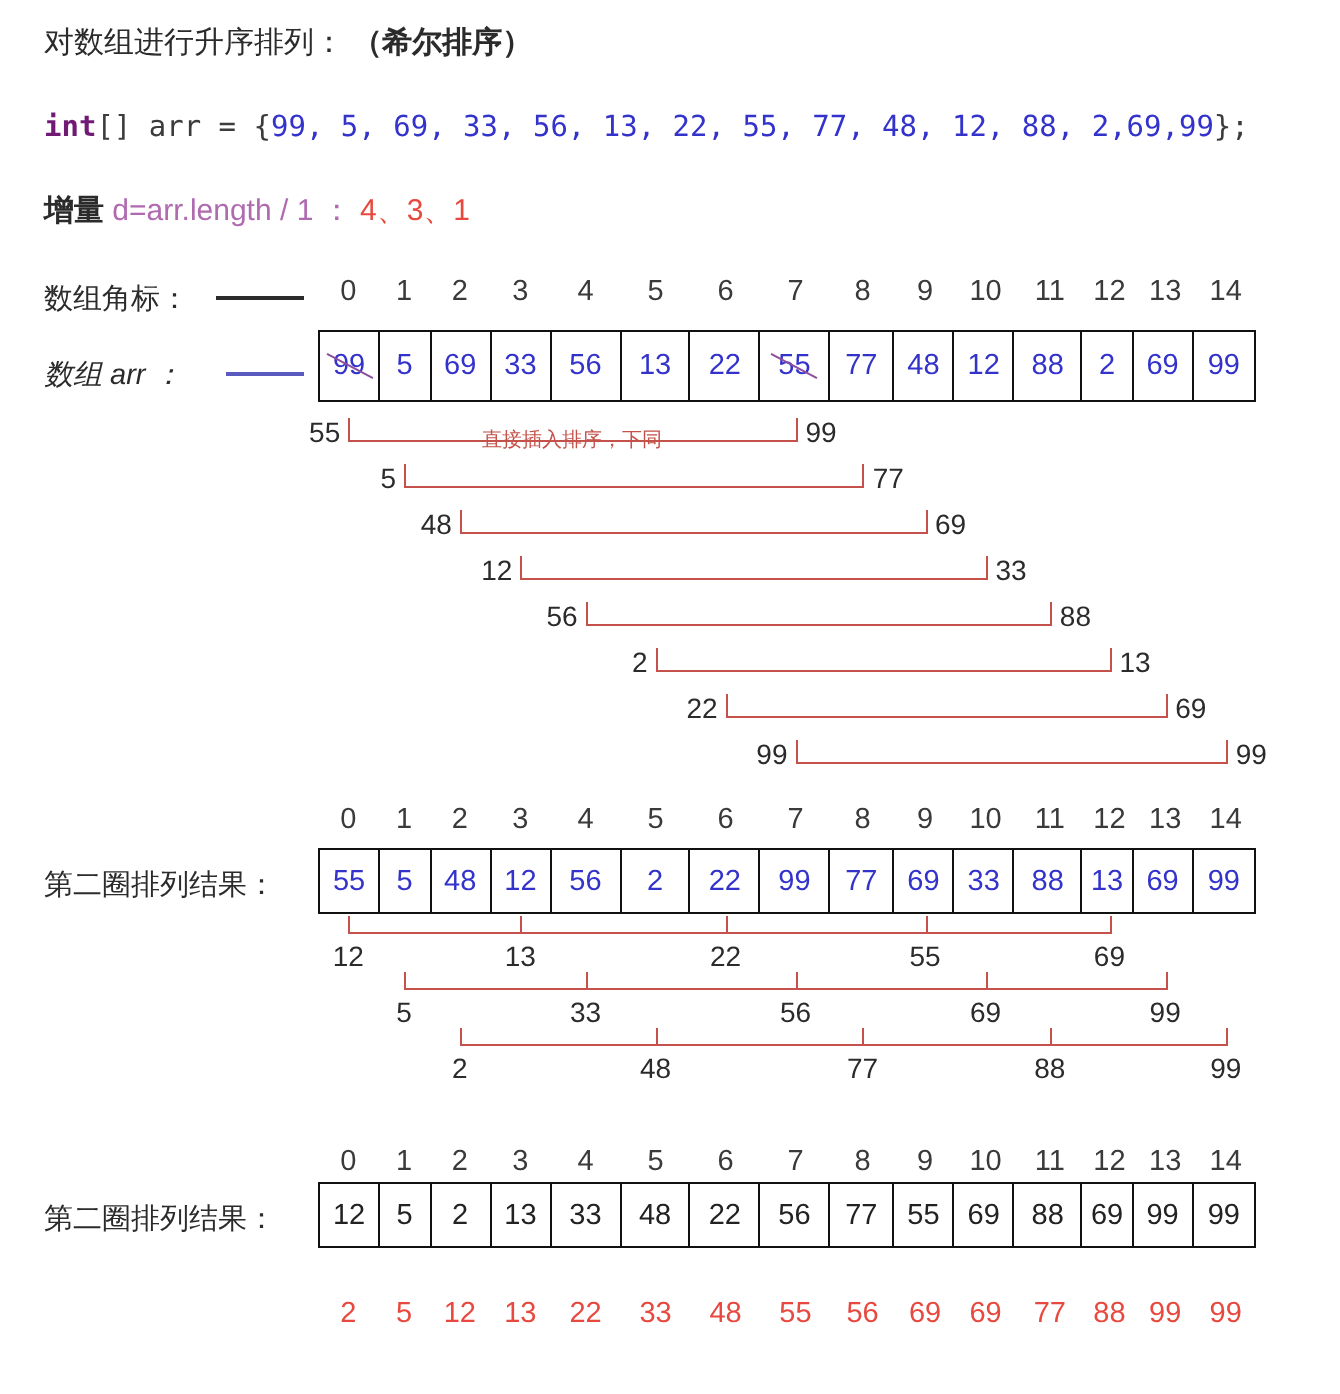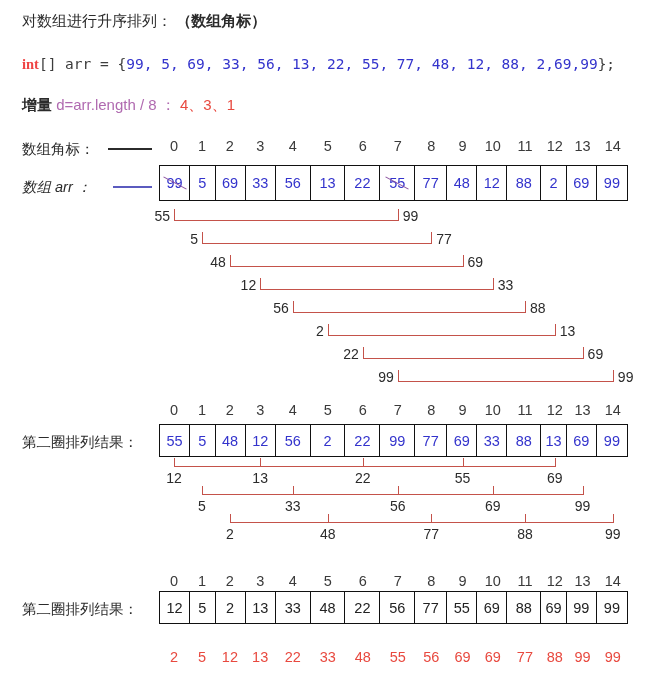--- a/index.html
+++ b/index.html
@@ -6,21 +6,21 @@
   body{
     width:670px;height:697px;background:#ffffff;
     font-family:"Liberation Sans","DejaVu Sans",sans-serif;
     color:#222;position:relative;overflow:hidden;
   }
   .abs{position:absolute;}
   
   #title-line{left:22px;top:12px;font-size:15px;color:#2b2b2b;white-space:nowrap;}
   #title-line .bold{font-weight:bold;}
   #code-line{left:22px;top:56px;font-family:"DejaVu Sans Mono","Liberation Mono",monospace;font-size:14.5px;white-space:nowrap;}
-  #code-line .kw{color:#ef4444;font-weight:bold;font-family:Liberation Serif, serif;}
+  #code-line .kw{color:#701a75;font-weight:bold;}
   #code-line .plain{color:#3c3c3c;}
   #code-line .num{color:#3333cc;}
   #gap-line{left:22px;top:96px;font-size:15px;white-space:nowrap;}
   #gap-line .lbl{color:#2b2b2b;font-weight:bold;}
   #gap-line .expr{color:#b06ab0;}
   #gap-line .vals{color:#e8493f;}
 
   
   .rowlabel{font-size:14.5px;color:#2b2b2b;white-space:nowrap;}
   .leadline{position:absolute;height:0;border-top:2px solid #2b2b2b;}
@@ -46,30 +46,30 @@
   .brk .endlbl{position:absolute;font-size:14px;color:#2b2b2b;white-space:nowrap;}
   .brk .midlbl{position:absolute;font-size:14px;color:#2b2b2b;white-space:nowrap;text-align:center;}
   .brk .note{position:absolute;font-size:10px;color:#c4524a;white-space:nowrap;text-align:center;}
   .finalval{position:absolute;font-size:14.5px;color:#e8493f;text-align:center;width:28px;}
 </style>
 </head>
 <body>
 
 <div class="abs" id="title-line">
   <span>对数组进行升序排列：</span>
-  <span class="bold">（数组角标）</span>
+  <span class="bold">（希尔排序）</span>
 </div>
 
 <div class="abs" id="code-line">
   <span class="kw">int</span><span class="plain">[] arr = {</span><span class="num">99, 5, 69, 33, 56, 13, 22, 55, 77, 48, 12, 88, 2,69,99</span><span class="plain">};</span>
 </div>
 
 <div class="abs" id="gap-line">
   <span class="lbl">增量</span>
-  <span class="expr">d=arr.length / 8 ：</span>
+  <span class="expr">d=arr.length / 1 ：</span>
   <span class="vals">4、3、1</span>
 </div>
 
 <div id="diagram">
     <div class="idx abs" style="left: 162.129px; top: 138px;">0</div>
     <div class="idx abs" style="left: 190.023px; top: 138px;">1</div>
     <div class="idx abs" style="left: 217.917px; top: 138px;">2</div>
     <div class="idx abs" style="left: 248.175px; top: 138px;">3</div>
     <div class="idx abs" style="left: 280.797px; top: 138px;">4</div>
     <div class="idx abs" style="left: 315.783px; top: 138px;">5</div>
@@ -134,20 +134,21 @@
       <div class="cell blue" style="width: 30.2581px;">
         <span>99</span>
       </div>
     </div>
     <div class="brk" style="left: 174.129px; top: 209px; width: 223.626px; height: 18px;">
       <div class="hbar" style="top: 11px;"></div>
       <div class="tick" style="left: 0px; top: 0px; height: 12px;"></div>
       <div class="tick" style="left: 223.626px; top: 0px; height: 12px;"></div>
       <div class="endlbl" style="left: -26px; top: -1px; width: 22px; text-align: right;">55</div>
       <div class="endlbl" style="left: 228.626px; top: -1px;">99</div>
+      <div class="note" style="left: 0px; right: 0px; top: 4px;">直接插入排序，下同</div>
     </div>
     <div class="brk" style="left: 202.023px; top: 232px; width: 229.299px; height: 18px;">
       <div class="hbar" style="top: 11px;"></div>
       <div class="tick" style="left: 0px; top: 0px; height: 12px;"></div>
       <div class="tick" style="left: 229.299px; top: 0px; height: 12px;"></div>
       <div class="endlbl" style="left: -26px; top: -1px; width: 22px; text-align: right;">5</div>
       <div class="endlbl" style="left: 234.299px; top: -1px;">77</div>
     </div>
     <div class="brk" style="left: 229.917px; top: 255px; width: 232.609px; height: 18px;">
       <div class="hbar" style="top: 11px;"></div>

